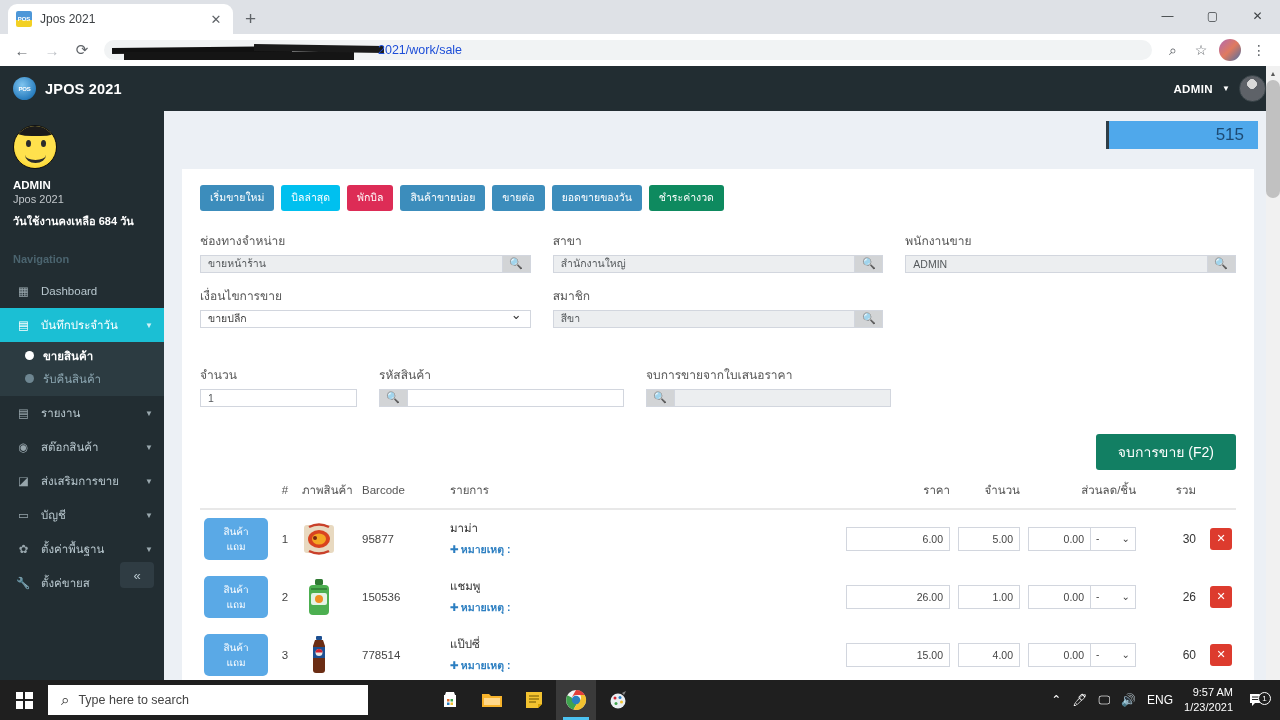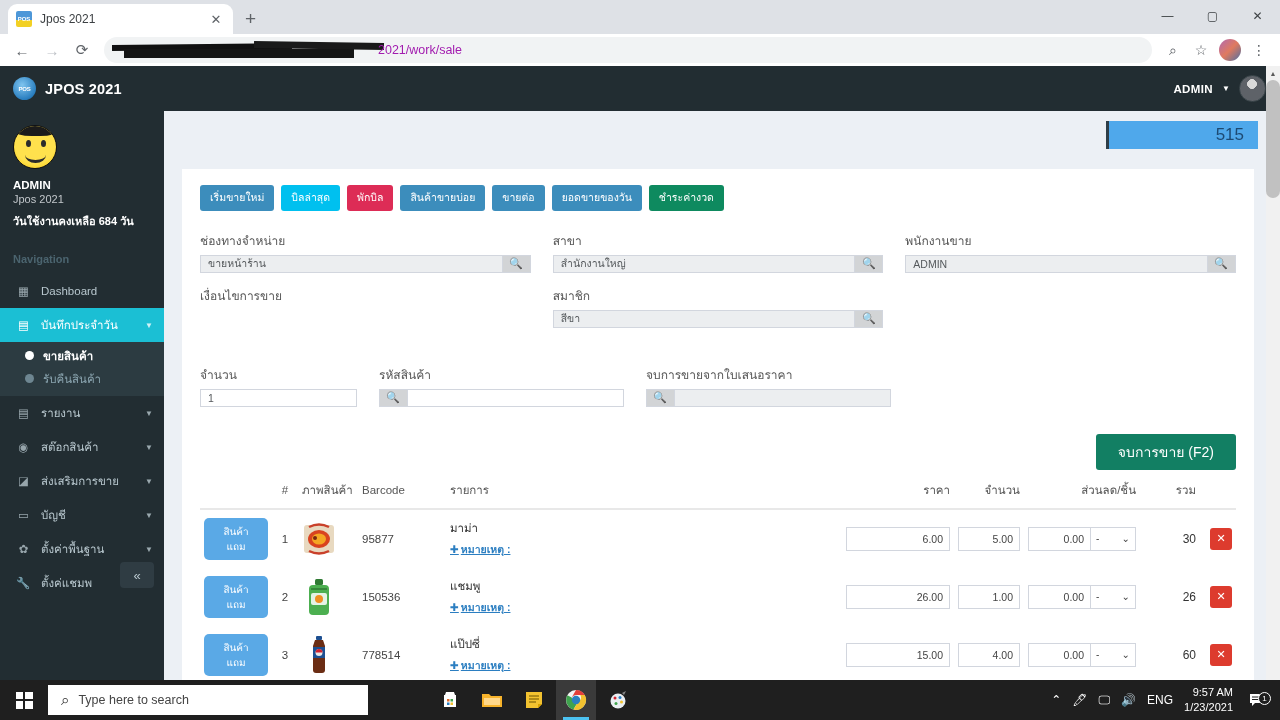--- a/index.html
+++ b/index.html
@@ -25,23 +25,23 @@
   .tab-title { font-size: 12px; color: #3c4043; flex: 1; white-space: nowrap; overflow: hidden; }
   .tab-close { font-size: 13px; color: #5f6368; width: 18px; text-align: center; cursor: pointer; }
   .newtab { font-size: 19px; color: #5f6368; margin-left: 12px; margin-bottom: 4px; cursor: pointer; }
   .wincontrols { position: absolute; right: 0; top: 0; display: flex; height: 32px; }
   .wincontrols div { width: 45px; display: flex; align-items: center; justify-content: center; font-size: 12px; color: #3c4043; cursor: pointer; }
 
   .toolbar { height: 32px; background: #fff; display: flex; align-items: center; padding: 0 8px; gap: 2px; }
   .navbtn { width: 28px; height: 28px; display: flex; align-items: center; justify-content: center; color: #5f6368; font-size: 15px; border-radius: 50%; cursor: pointer; }
   .navbtn.disabled { color: #bdc1c6; }
   .omnibox {
-    flex: 1; height: 26px; background: #f1f3f4; border-radius: 13px;
+    flex: 1; height: 20px; background: #f1f3f4; border-radius: 13px;
     display: flex; align-items: center; padding: 0 12px; margin: 0 6px;
-    font-size: 12.5px; color: #a21caf; position: relative; overflow: hidden;
+    font-size: 12.5px; color: #1d4ed8; position: relative; overflow: hidden;
   }
   .redact1 { position: absolute; left: 8px; top: 7px; width: 180px; height: 6px; background: #111; transform: rotate(-0.6deg); }
   .redact2 { position: absolute; left: 20px; top: 12px; width: 230px; height: 9px; background: #151515; }
   .redact3 { position: absolute; left: 150px; top: 5px; width: 130px; height: 7px; background: #1a1a1a; transform: rotate(0.8deg); }
   .url-visible { position: relative; z-index: 1; margin-left: 262px; }
   .tb-icon { width: 26px; height: 26px; display: flex; align-items: center; justify-content: center; color: #5f6368; font-size: 14px; cursor: pointer; }
   .tb-avatar { width: 22px; height: 22px; border-radius: 50%; background: linear-gradient(135deg,#b06ab3,#e07a5f 50%,#4a6fa5); margin: 0 3px; cursor: pointer; }
 
   
   .viewport { width: 1280px; height: 614px; background: #ecf0f5; position: relative; overflow: hidden; }
@@ -159,21 +159,21 @@
   .c-bar { width: 88px; }
   .c-price { width: 112px; text-align: right !important; }
   .c-qty { width: 70px; text-align: right !important; }
   .c-disc { width: 110px; text-align: right !important; }
   .c-sum { width: 60px; text-align: right !important; }
   .c-del { width: 36px; text-align: right !important; }
 
   .gift-btn { background: #5aa9e6; color: #fff; border: none; border-radius: 5px; font-size: 10px; padding: 6px 10px; cursor: pointer; }
   .thumb { width: 34px; height: 40px; display: block; }
   .pname { font-size: 11.5px; color: #333; }
-  .note { font-size: 10.5px; color: #2b7ec1; font-weight: bold; margin-top: 4px; cursor: pointer; text-decoration: underline; }
+  .note { font-size: 10.5px; color: #2b7ec1; font-weight: bold; margin-top: 4px; cursor: pointer; }
   .note .plus { color: #2b7ec1; margin-right: 2px; }
   .cellinput {
     border: 1px solid #d2d6de; background: #fff; height: 24px; font-size: 10.5px;
     text-align: right; padding: 0 6px; color: #444; display: inline-flex;
     align-items: center; justify-content: flex-end; width: 100%;
   }
   .disc-wrap { display: flex; }
   .disc-wrap .cellinput { width: 62px; border-right: none; }
   .disc-sel {
     width: 46px; height: 24px; border: 1px solid #d2d6de; background: #fff;
@@ -313,21 +313,21 @@
         <span>บัญชี</span>
         <span class="caret">▼</span>
       </div>
       <div class="nav-item">
         <span class="ico">✿</span>
         <span>ตั้งค่าพื้นฐาน</span>
         <span class="caret">▼</span>
       </div>
       <div class="nav-item">
         <span class="ico">🔧</span>
-        <span>ตั้งค่แชมพ</span>
+        <span>ตั้งค่ขายส</span>
         <span class="caret">▼</span>
       </div>
 
       <div class="collapse-btn">«</div>
     </div>
 
     <div class="content">
       <div class="total-bar">
         <div class="total-box">515</div>
       </div>
@@ -345,20 +345,23 @@
         </div>
 
         <div class="formgrid">
           <div class="col">
             <div class="flabel">ช่องทางจำหน่าย</div>
             <div class="igroup">
               <div class="ifield">ขายหน้าร้าน</div>
               <div class="iaddon">🔍</div>
             </div>
             <div class="flabel">เงื่อนไขการขาย</div>
+            <div class="igroup">
+              <div class="iselect">ขายปลีก</div>
+            </div>
           </div>
 
           <div class="col">
             <div class="flabel">สาขา</div>
             <div class="igroup">
               <div class="ifield">สำนักงานใหญ่</div>
               <div class="iaddon">🔍</div>
             </div>
             <div class="flabel">สมาชิก</div>
             <div class="igroup">

